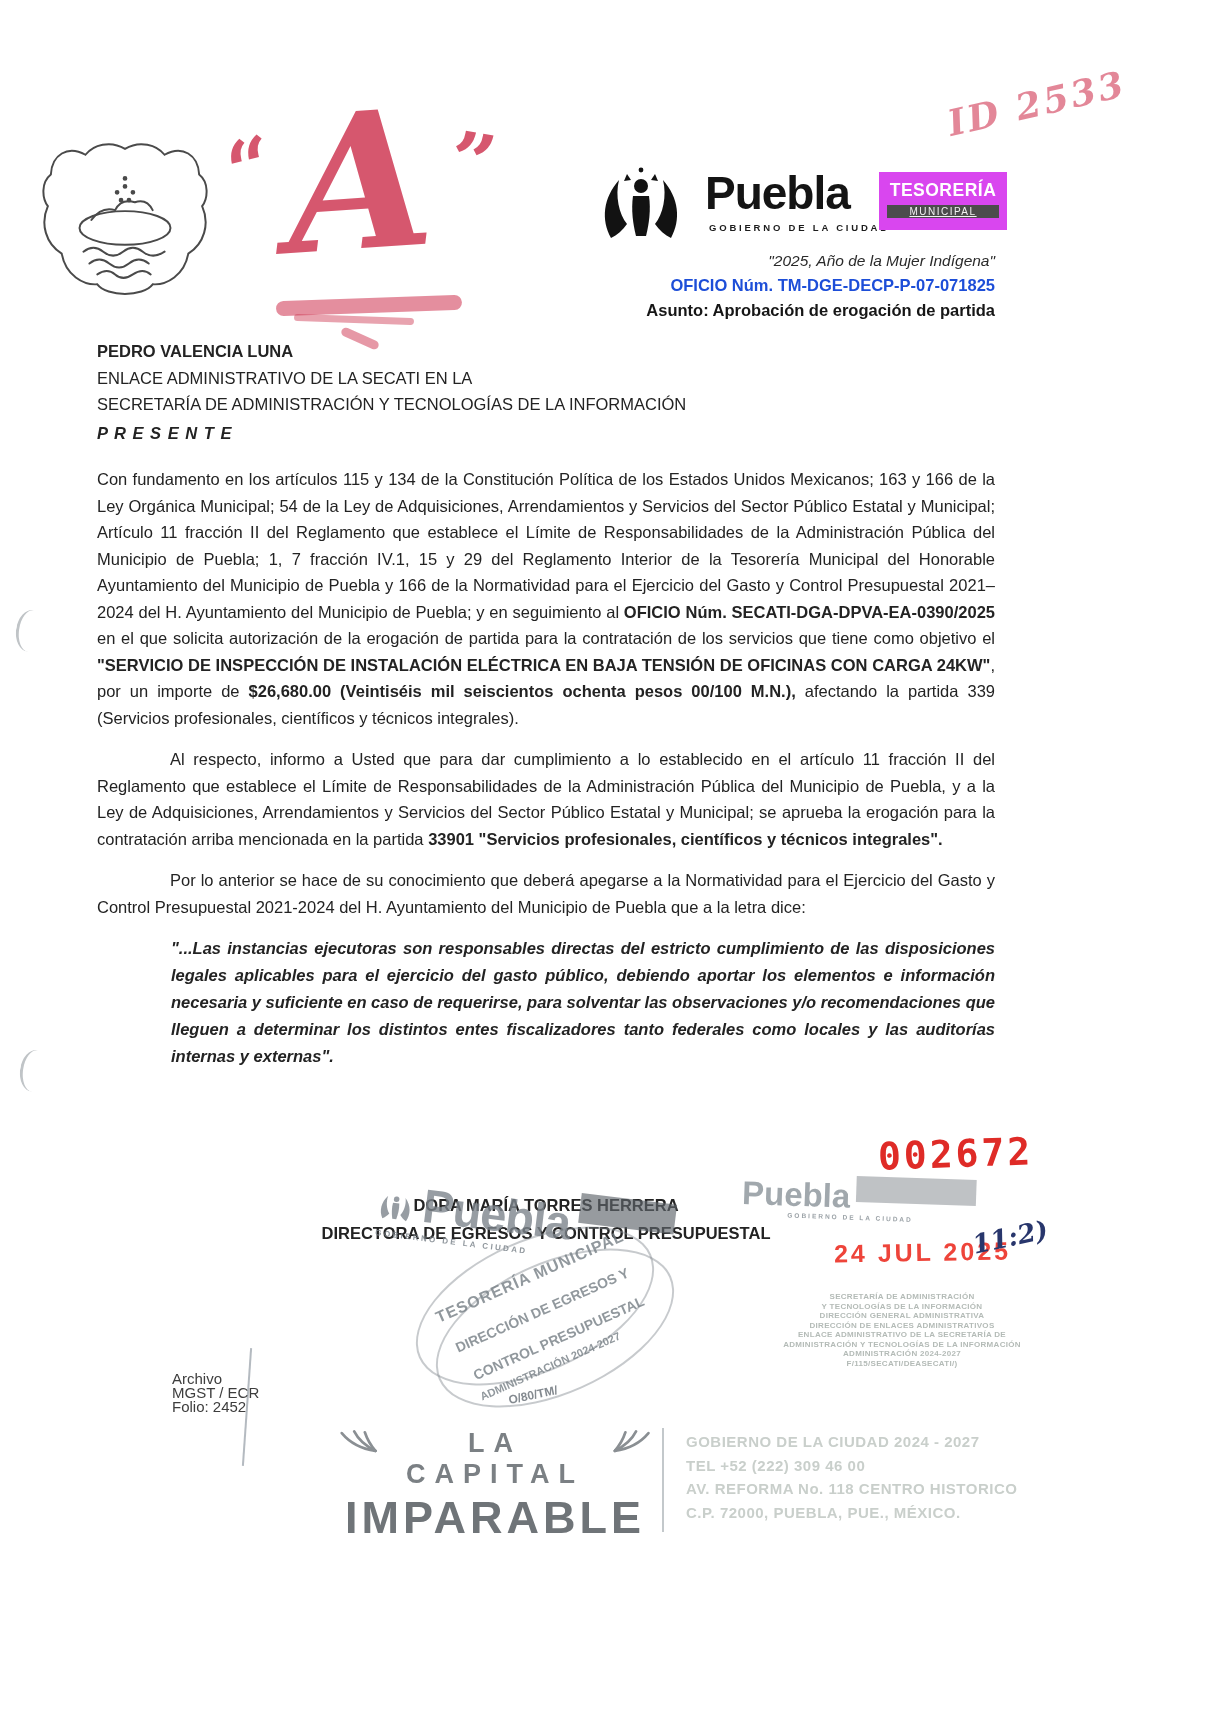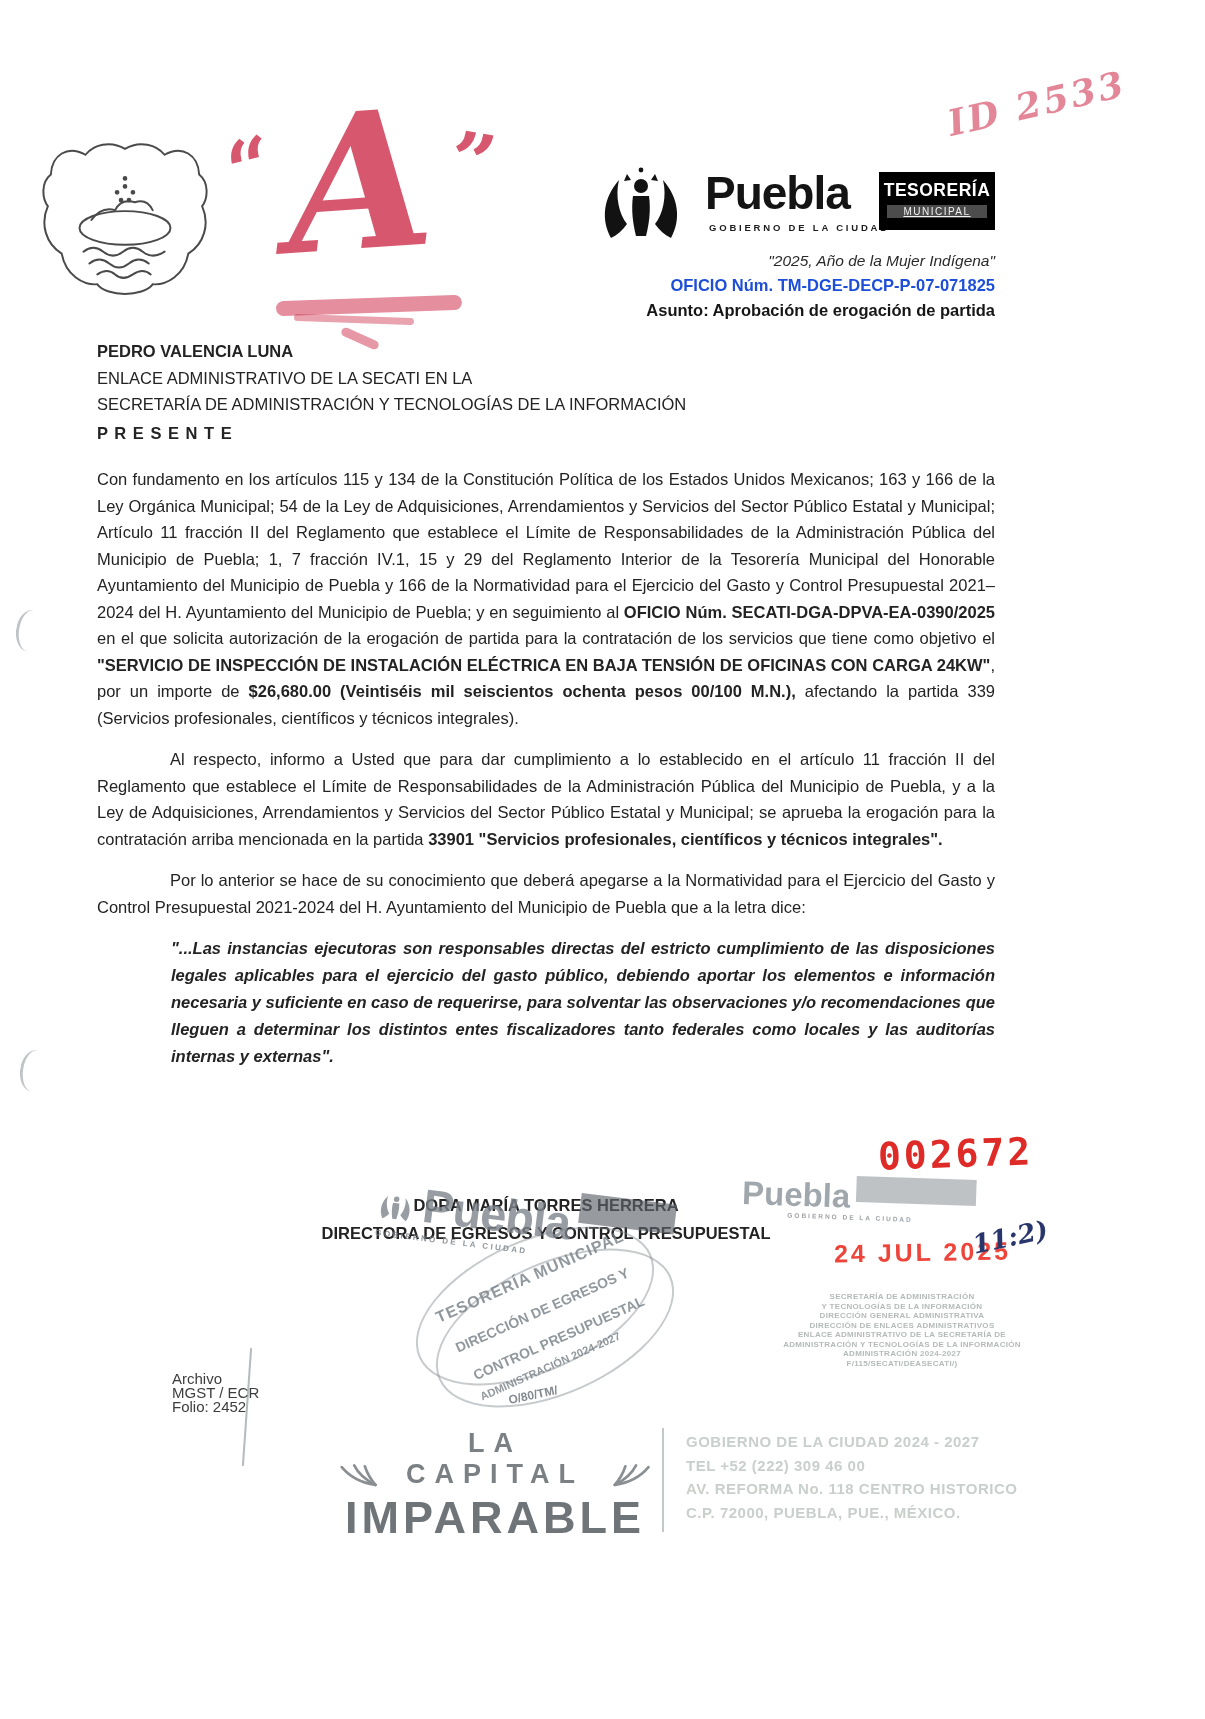--- a/index.html
+++ b/index.html
@@ -23,34 +23,34 @@
     font-weight:bold;font-size:188px;transform:rotate(-4deg);line-height:1;
   }
   .red-smear1{position:absolute;left:48px;top:182px;width:186px;height:15px;background:rgba(205,50,78,.55);border-radius:8px;transform:rotate(-2deg);}
   .red-smear2{position:absolute;left:66px;top:200px;width:120px;height:7px;background:rgba(205,50,78,.45);border-radius:4px;transform:rotate(2deg);}
   .red-tail{position:absolute;left:112px;top:218px;width:40px;height:9px;background:rgba(205,50,78,.5);border-radius:5px;transform:rotate(24deg);}
 
   .logo-block{position:absolute;left:583px;top:164px;width:430px;height:84px;}
   .logo-icon{position:absolute;left:0;top:0;}
   .logo-brand{position:absolute;left:122px;top:2px;font-size:46px;font-weight:bold;color:#141414;letter-spacing:-1px;}
   .logo-sub{position:absolute;left:126px;top:58px;font-size:9.5px;font-weight:bold;letter-spacing:2.8px;color:#1c1c1c;white-space:nowrap;}
-  .logo-box{position:absolute;left:296px;top:8px;width:116px;height:58px;background:#000000;text-align:center;}
+  .logo-box{position:absolute;left:296px;top:8px;width:128px;height:58px;background:#d946ef;text-align:center;}
   .logo-box .t1{display:block;color:#fff;font-weight:bold;font-size:17.5px;letter-spacing:.5px;margin-top:8px;}
   .logo-box .t2{display:block;color:#f2f2f2;font-size:10px;letter-spacing:1.5px;background:#4c4c4c;margin:4px 8px 0 8px;padding:1px 0;text-decoration:underline;}
 
   .hdr-right{position:absolute;right:210px;top:252px;width:560px;text-align:right;}
   .hdr-right .motto{font-style:italic;font-size:15.5px;color:#2a2a2a;margin-bottom:6px;}
   .hdr-right .oficio{font-weight:bold;font-size:16.5px;color:#1d4ed8;margin-bottom:6px;}
   .hdr-right .asunto{font-weight:bold;font-size:16.5px;color:#161616;}
 
   
   .content{position:absolute;left:97px;top:338px;width:898px;font-size:16.5px;line-height:26.5px;z-index:1;}
   .addr-name{font-weight:bold;}
   .addr-line{}
-  .presente{font-weight:bold;letter-spacing:1px;margin:2px 0 20px 0;}
+  .presente{font-weight:bold;letter-spacing:1px;margin:2px 0 20px 0;font-style:italic;}
   .par{text-align:justify;margin:0 0 15px 0;}
   .par.indent{text-indent:73px;}
   .quote{
     text-align:justify;margin:2px 0 18px 74px;font-weight:bold;font-style:italic;line-height:27px;
   }
   .closing{margin:4px 0 22px 0;}
   .center-block{text-align:center;font-weight:bold;}
   .center-block .atent{margin-bottom:4px;}
   .sig-space{height:104px;}
   .sig-name{text-align:center;font-weight:bold;margin-bottom:1px;}
@@ -95,21 +95,21 @@
   .admin-block div{white-space:nowrap;}
 
   
   .archive{position:absolute;left:172px;top:1372px;font-size:15px;line-height:14px;color:#3d3d3d;z-index:2;}
   .pencil-line{position:absolute;left:246px;top:1348px;width:2px;height:118px;background:rgba(130,140,150,.6);transform:rotate(4deg);}
   .margin-arc{position:absolute;width:26px;height:42px;border-left:3px solid rgba(150,156,162,.6);border-radius:50%;}
   .arc1{left:16px;top:610px;transform:rotate(8deg);}
   .arc2{left:20px;top:1050px;transform:rotate(8deg);}
 
   .slogan{position:absolute;left:340px;top:1428px;width:310px;text-align:center;color:#797e82;z-index:2;}
-  .slogan-top{display:flex;align-items:flex-end;justify-content:center;gap:8px;}
+  .slogan-top{display:flex;align-items:flex-start;justify-content:center;gap:8px;}
   .slogan-top .txt{font-size:27px;font-weight:bold;letter-spacing:9px;color:#7b8084;}
   .slogan-bottom{font-size:45px;font-weight:900;letter-spacing:4px;color:#6f7478;margin-top:2px;}
   .footer-divider{position:absolute;left:662px;top:1428px;width:2px;height:104px;background:#c3c8cb;}
   .footer-address{
     position:absolute;left:686px;top:1430px;font-size:15px;line-height:23.5px;
     color:#c9cfcb;font-weight:bold;letter-spacing:.5px;z-index:2;
   }
 </style>
 </head>
 <body>

